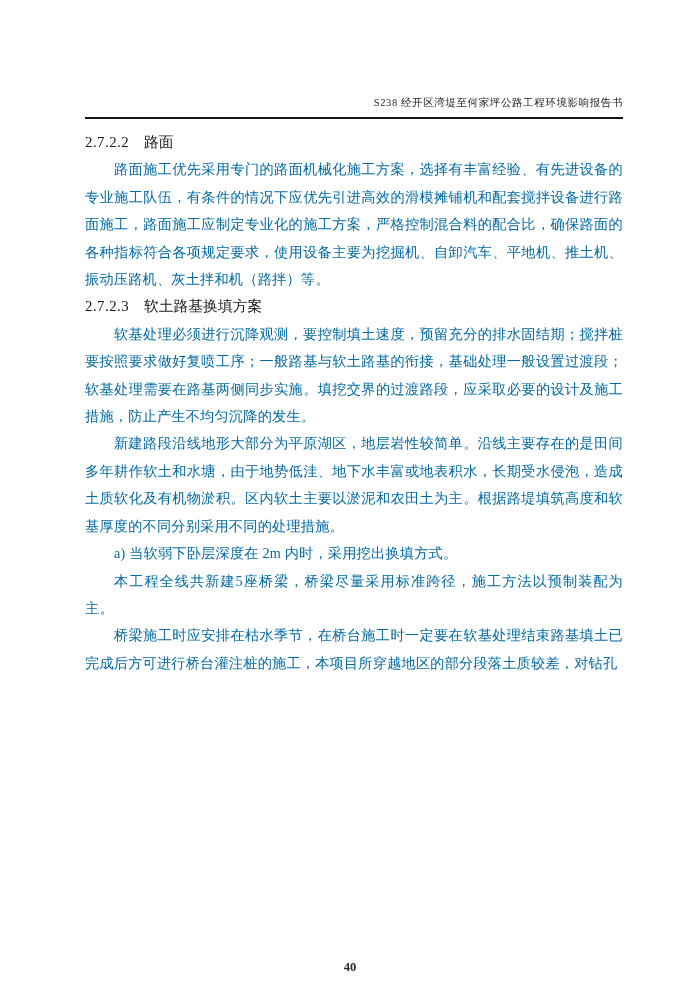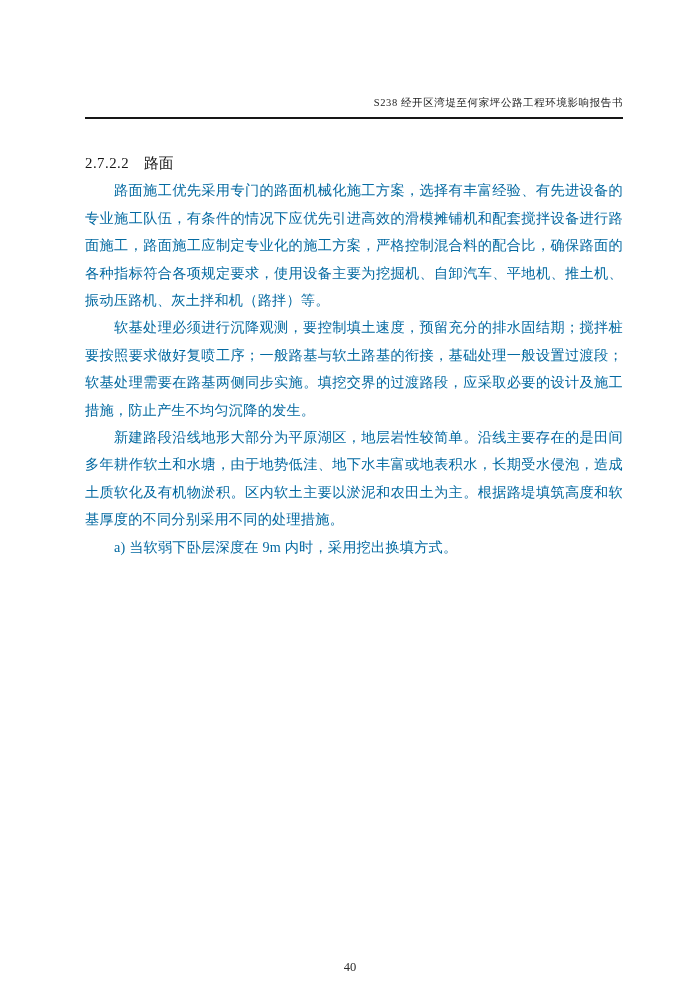--- a/index.html
+++ b/index.html
@@ -28,21 +28,21 @@
     position: absolute;
     left: 85px;
     top: 71px;
     width: 538px;
     height: 2px;
     background: #161616;
   }
   .content {
     position: absolute;
     left: 85px;
-    top: 104px;
+    top: 83px;
     width: 538px;
   }
   .blk { margin: 0; line-height: 27.4px; }
   .heading {
     font-size: 14.8px;
     font-weight: normal;
     color: #161616;
   }
   .heading .hnum { letter-spacing: 0.5px; margin-right: 11px; }
   .para {
@@ -53,20 +53,21 @@
     color: #0369a1;
   }
   .footer {
     position: absolute;
     left: 0;
     top: 914px;
     width: 700px;
     text-align: center;
     font-size: 12.5px;
     color: #2a2a2a;
+    font-weight: bold;
   }
 </style>
 </head>
 <body>
 
 <div class="page">
 
   <div class="header">
     <span>S238 经开区湾堤至何家坪公路工程环境影响报告书</span>
   </div>
@@ -74,32 +75,38 @@
 
   <div class="content">
 
     <h3 class="blk heading">
       <span class="hnum">2.7.2.2</span>
       <span class="htitle">路面</span>
     </h3>
 
     <p class="blk para">路面施工优先采用专门的路面机械化施工方案，选择有丰富经验、有先进设备的专业施工队伍，有条件的情况下应优先引进高效的滑模摊铺机和配套搅拌设备进行路面施工，路面施工应制定专业化的施工方案，严格控制混合料的配合比，确保路面的各种指标符合各项规定要求，使用设备主要为挖掘机、自卸汽车、平地机、推土机、振动压路机、灰土拌和机（路拌）等。</p>
 
+    <h3 class="blk heading">
+      <span class="hnum">2.7.2.3</span>
+      <span class="htitle">软土路基换填方案</span>
+    </h3>
 
     <p class="blk para">软基处理必须进行沉降观测，要控制填土速度，预留充分的排水固结期；搅拌桩要按照要求做好复喷工序；一般路基与软土路基的衔接，基础处理一般设置过渡段；软基处理需要在路基两侧同步实施。填挖交界的过渡路段，应采取必要的设计及施工措施，防止产生不均匀沉降的发生。</p>
 
     <p class="blk para">新建路段沿线地形大部分为平原湖区，地层岩性较简单。沿线主要存在的是田间多年耕作软土和水塘，由于地势低洼、地下水丰富或地表积水，长期受水侵泡，造成土质软化及有机物淤积。区内软土主要以淤泥和农田土为主。根据路堤填筑高度和软基厚度的不同分别采用不同的处理措施。</p>
 
-    <p class="blk para">a) 当软弱下卧层深度在 9m 内时，采用挖出换填方式。</p>
+    <p class="blk para">a) 当软弱下卧层深度在 2m 内时，采用挖出换填方式。</p>
 
 
 
 
 
+    <p class="blk para">本工程全线共新建5座桥梁，桥梁尽量采用标准跨径，施工方法以预制装配为主。</p>
 
+    <p class="blk para">桥梁施工时应安排在枯水季节，在桥台施工时一定要在软基处理结束路基填土已完成后方可进行桥台灌注桩的施工，本项目所穿越地区的部分段落土质较差，对钻孔</p>
 
   </div>
 
   <div class="footer">
     <span>40</span>
   </div>
 
 </div>
 
 </body></html>

